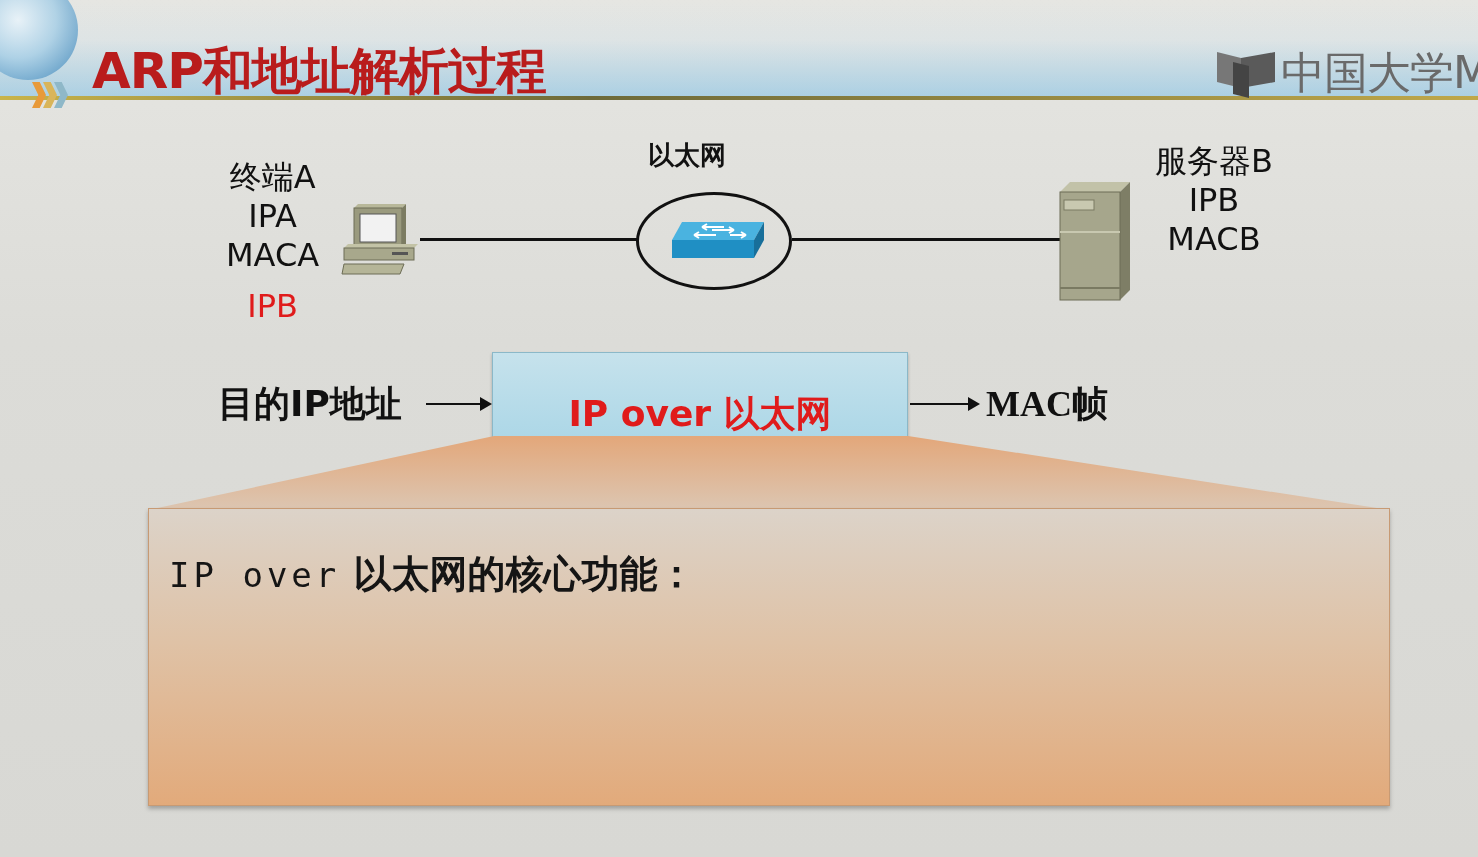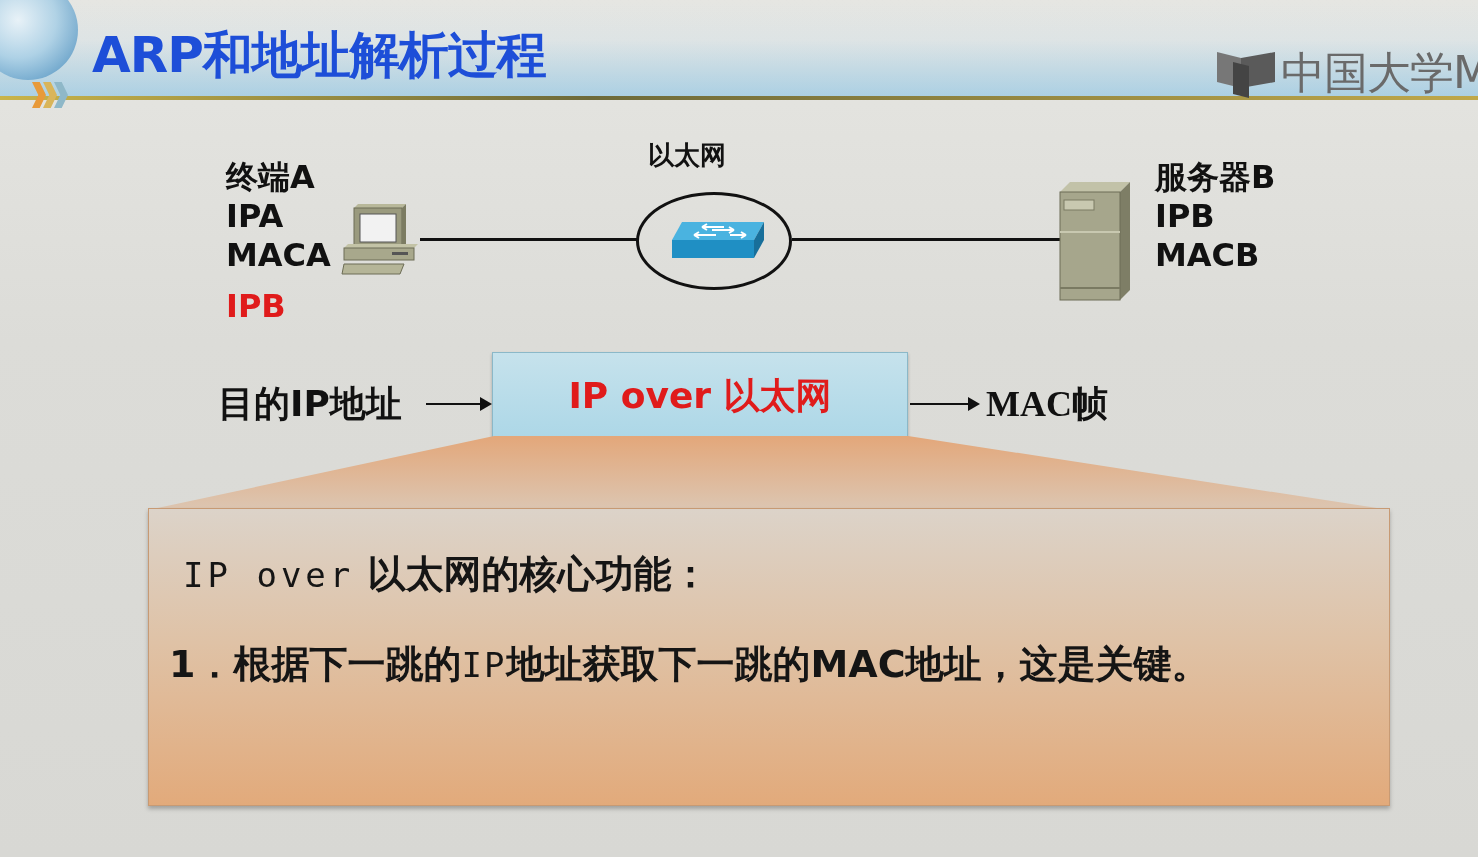--- a/index.html
+++ b/index.html
@@ -21,43 +21,43 @@
     position:absolute; left:-22px; top:-20px; width:100px; height:100px; border-radius:50%;
     background: radial-gradient(circle at 40% 40%, #e9f4fb 0%, #a8cfe6 45%, #5d9bc6 80%, #3c7bab 100%);
     opacity:0.85;
   }
   .chevrons { position:absolute; left:32px; top:82px; display:flex; }
   .chevrons span {
     display:block; width:14px; height:26px; margin-right:-3px;
     clip-path: polygon(0 0,55% 0,100% 50%,55% 100%,0 100%,45% 50%);
   }
   .page-title {
-    position:absolute; left:92px; top:22px; font-size:50px; font-weight:bold;
-    letter-spacing:-1px; color:#1d4ed8;
+    position:absolute; left:92px; top:38px; font-size:50px; font-weight:bold;
+    letter-spacing:-1px; color:#b91c1c;
   }
   .logo { position:absolute; left:1215px; top:44px; display:flex; align-items:center; }
   .logo-mark { width:62px; height:52px; position:relative; }
   .logo-text { font-size:44px; color:#6a6a6a; letter-spacing:-1px; margin-left:4px; white-space:nowrap; }
 
-  .label-block { position:absolute; font-weight:bold; font-size:32px; line-height:39px; }
+  .label-block { position:absolute; font-weight:normal; font-size:32px; line-height:39px;text-align:center; }
   .red { color:#e01b1b; }
 
   .line { position:absolute; height:3px; background:#111; }
   .ellipse {
     position:absolute; left:636px; top:192px; width:156px; height:98px;
     border:3px solid #111; border-radius:50%; box-sizing:border-box;
   }
   .ethernet-label { position:absolute; left:648px; top:138px; font-size:26px; font-weight:bold; }
 
   .ip-over-box {
     position:absolute; left:492px; top:352px; width:416px; height:88px;
     background: linear-gradient(180deg,#c6e2ec 0%,#acd7e7 100%);
     border:1px solid #8bb8c8; box-sizing:border-box;
     box-shadow: 0 2px 3px rgba(0,0,0,0.25);
-    display:flex; align-items:center; justify-content:center;
+    display:flex; align-items:flex-end; justify-content:center;
     font-size:36px; font-weight:bold; color:#e01b1b;
   }
   .flow-text { position:absolute; font-size:36px; font-weight:bold; top:380px; }
   .arrow { position:absolute; top:403px; height:2px; background:#111; }
   .arrow::after {
     content:""; position:absolute; right:-2px; top:-6px;
     border-left:12px solid #111; border-top:7px solid transparent; border-bottom:7px solid transparent;
   }
 
   .callout-trap {
@@ -136,21 +136,21 @@
   <svg width="76" height="120" viewBox="0 0 76 120">
     <polygon points="2,10 12,0 72,0 62,10" fill="#c2c2a8"></polygon>
     <polygon points="62,10 72,0 72,108 62,118" fill="#7e7e66"></polygon>
     <rect x="2" y="10" width="60" height="108" fill="#a6a68c" stroke="#6d6d56"></rect>
     <rect x="6" y="18" width="30" height="10" fill="#c8c8b0" stroke="#7a7a62"></rect>
     <line x1="2" y1="50" x2="62" y2="50" stroke="#c8c8b0" stroke-width="2"></line>
     <line x1="2" y1="106" x2="62" y2="106" stroke="#7a7a62" stroke-width="2"></line>
   </svg>
 </div>
 
-<div class="label-block" style="left:1155px; top:158px;">
+<div class="label-block" style="left:1155px; top:142px;">
   <div>服务器B</div>
   <div>IPB</div>
   <div>MACB</div>
 </div>
 
 <div class="flow-text" style="left:218px;">目的IP地址</div>
 <div class="arrow" style="left:426px; width:64px;"></div>
 <div class="ip-over-box">
   <span>IP over 以太网</span>
 </div>
@@ -161,19 +161,16 @@
   <defs>
     <linearGradient id="trapg" x1="0" y1="0" x2="0" y2="1">
       <stop offset="0" stop-color="#e3a77a"></stop>
       <stop offset="1" stop-color="#dcc6b2"></stop>
     </linearGradient>
   </defs>
   <polygon points="346,0 760,0 1242,74 0,74" fill="url(#trapg)"></polygon>
 </svg>
 <div class="callout-box">
   <div class="callout-line" style="top:40px;">
-    <span class="mono" style="font-size:34px;margin-left:14px;">IP over</span>
+    <span class="mono" style="font-size:34px;">IP over</span>
     <span>以太网的核心功能：</span>
-  </div>
-  <div class="callout-line" style="top:130px;">
-    <span>1．</span><span>根据下一跳的</span><span class="mono" style="font-size:34px;letter-spacing:2px;">IP</span><span>地址获取下一跳的MAC地址，这是关键。</span>
   </div>
 </div>
 
 </body></html>

